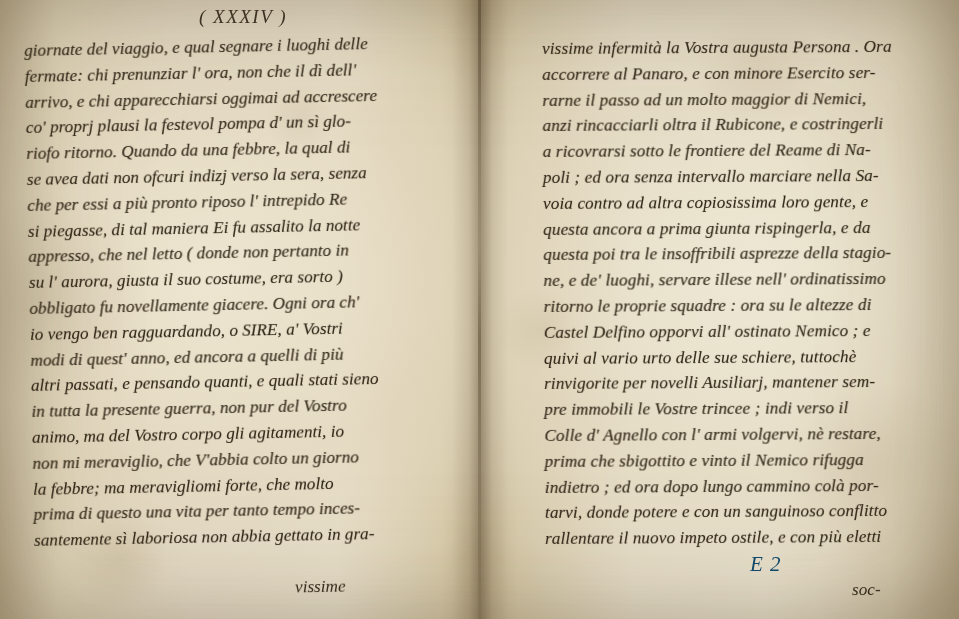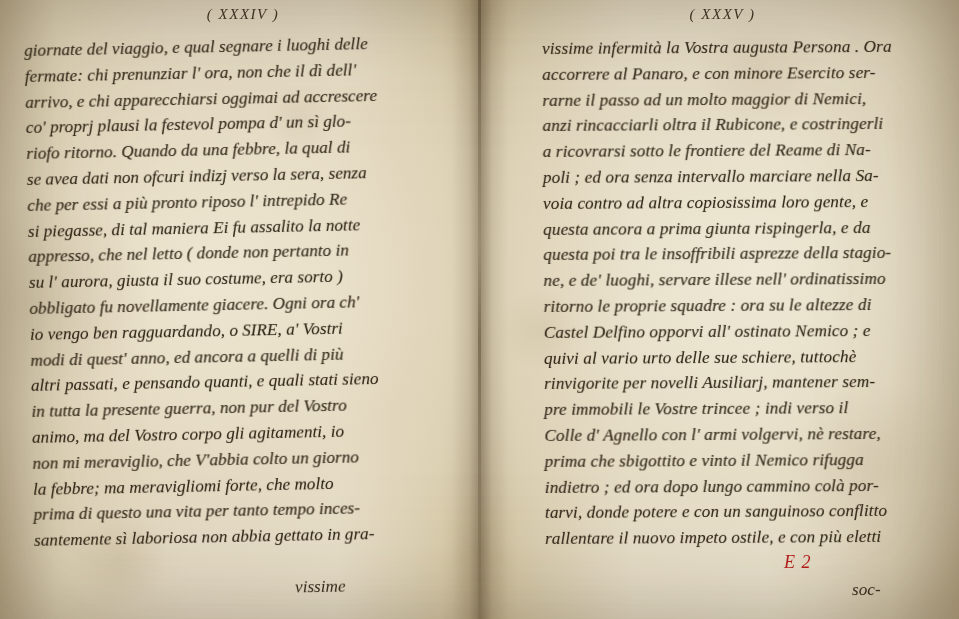--- a/index.html
+++ b/index.html
@@ -84,21 +84,21 @@
     top: 0;
     height: 619px;
   }
   .page-left { left: 0; width: 470px; }
   .page-right { left: 490px; width: 469px; }
 
   .page-number {
     position: absolute;
     width: 100%;
     text-align: center;
-    font-size: 15px;
+    font-size: 19px;
     color: #3a2f22;
     letter-spacing: 1.5px;
     font-style: italic;
   }
   .left-pn { top: 6px; left: 8px; }
   .right-pn { top: 6px; left: -2px; }
 
   .text-block {
     position: absolute;
     color: #312718;
@@ -132,23 +132,23 @@
     color: #312718;
     font-style: italic;
     white-space: nowrap;
   }
   .cw-left { top: 543px; left: 295px; transform: rotate(-1.0deg); margin-top: 34px; }
   .cw-right { top: 580px; left: 852px; transform: rotate(-0.4deg); }
 
   .signature {
     position: absolute;
     top: 552px;
-    left: 784px;
-    font-size: 18px;
-    color: #b91c1c;
+    left: 750px;
+    font-size: 21px;
+    color: #0c4a6e;
     font-style: italic;
     letter-spacing: 1px;
   }
 
   
   .text-block, .page-number, .catchword, .signature {
     filter: blur(0.18px);
   }
 </style>
 </head>
@@ -179,21 +179,20 @@
       <div class="line">animo, ma del Vostro corpo gli agitamenti, io</div>
       <div class="line">non mi meraviglio, che V'abbia colto un giorno</div>
       <div class="line">la febbre; ma meravigliomi forte, che molto</div>
       <div class="line">prima di questo una vita per tanto tempo inces-</div>
       <div class="line">santemente sì laboriosa non abbia gettato in gra-</div>
     </div>
     <div class="catchword cw-left">vissime</div>
   </div>
 
   <div class="page-col page-right">
-    <div class="page-number right-pn">( XXXV )</div>
     <div class="text-block right-text">
       <div class="line">vissime infermità la Vostra augusta Persona . Ora</div>
       <div class="line">accorrere al Panaro, e con minore Esercito ser-</div>
       <div class="line">rarne il passo ad un molto maggior di Nemici,</div>
       <div class="line">anzi rincacciarli oltra il Rubicone, e costringerli</div>
       <div class="line">a ricovrarsi sotto le frontiere del Reame di Na-</div>
       <div class="line">poli ; ed ora senza intervallo marciare nella Sa-</div>
       <div class="line">voia contro ad altra copiosissima loro gente, e</div>
       <div class="line">questa ancora a prima giunta rispingerla, e da</div>
       <div class="line">questa poi tra le insoffribili asprezze della stagio-</div>

